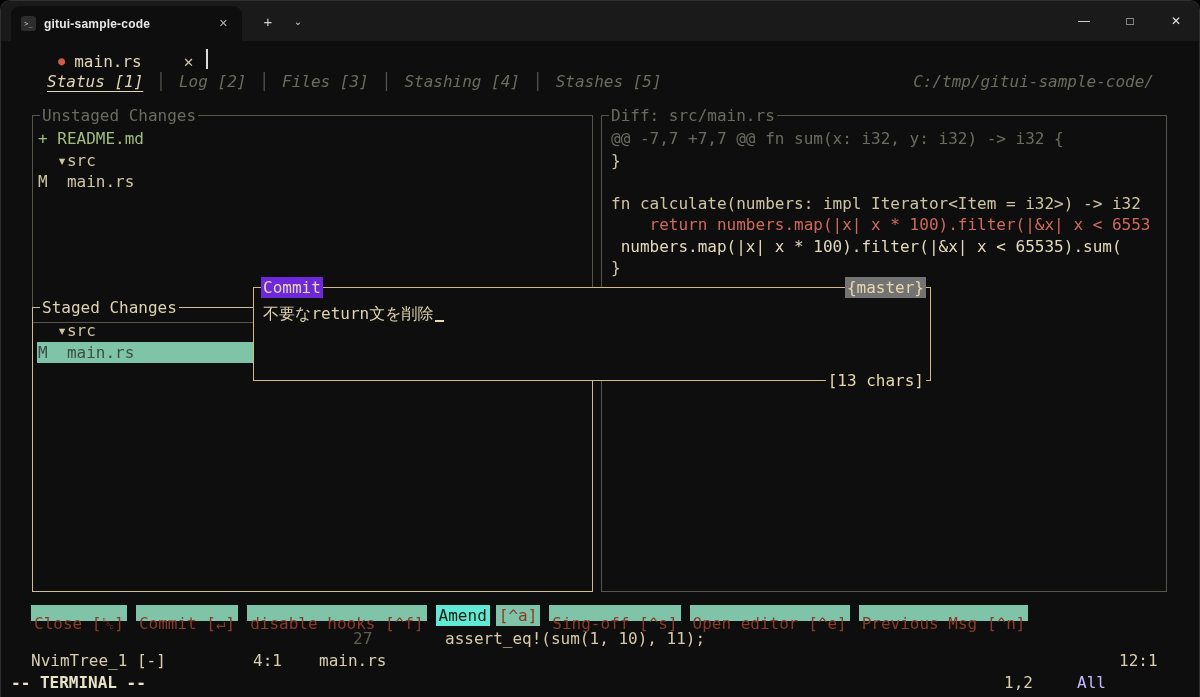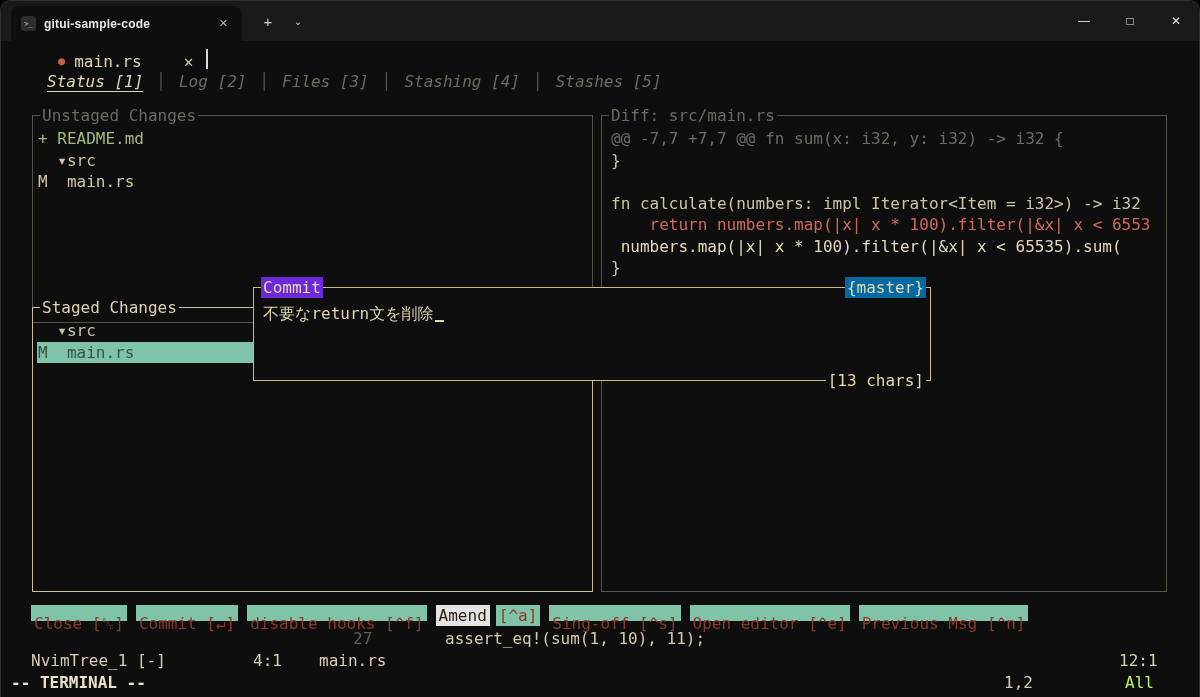--- a/index.html
+++ b/index.html
@@ -67,46 +67,46 @@
   .diffp .pbody { padding-left:8px; }
   .l-hunk { color:#6b6b60; }
   .l-ctx  { color:#cfc4a4; }
   .l-rm   { color:#d0695c; }
   .l-add  { color:#e3dabd; }
 
   
   .popup { position:absolute; left:252px; top:246px; width:678px; height:94px;
            background:#0e0e0e; border:1px solid #d4ba80; z-index:6; }
   .popup-title  { position:absolute; top:-11px; left:7px;  background:#6d28d9; padding:0 2px; color:#e6d9ad; white-space:pre; }
-  .popup-branch { position:absolute; top:-11px; right:4px; background:#0369a1; padding:0 2px; color:#e6d9ad; white-space:pre; }
+  .popup-branch { position:absolute; top:-11px; right:4px; background:#737373; padding:0 2px; color:#e6d9ad; white-space:pre; }
   .popup-count  { position:absolute; bottom:-11px; right:4px; background:#0e0e0e; padding:0 2px; color:#e6d9ad; white-space:pre; }
   .popup-msg { padding:15px 9px 0; color:#ddd2ae; white-space:pre; }
   .cursor-underscore { display:inline-block; width:9px; height:16px;
                        border-bottom:2px solid #e6d9ad; vertical-align:-3px; margin-left:1px; }
 
   
   .cmdbar { position:absolute; left:30px; top:564px; display:flex; gap:9px; z-index:7; }
   .pill { background:#7fc3a8; color:#8c3b2a; padding:8px 3px; white-space:pre; height:14px; }
   .pill-amend { display:flex; gap:6px; }
-  .amend-label { background:#e5e5e5; color:#241c10; padding:0 3px; white-space:pre; }
+  .amend-label { background:#5eead4; color:#241c10; padding:0 3px; white-space:pre; }
   .amend-key   { background:#7fc3a8; color:#8c3b2a; padding:0 3px; white-space:pre; }
 
   
   .dim { color:#5f5f55; }
   .code-num  { left:352px; top:587px; }
   .code-line { left:444px; top:587px; color:#d6cba9; }
   .sl { top:609px; color:#d8cdb0; }
   .sl-buffer { left:30px; }
   .sl-pos    { left:252px; }
   .sl-file   { left:318px; }
   .sl-right  { left:1118px; }
   .ml { top:631px;text-align:center; }
   .ml-mode   { left:10px; color:#eae2c8; font-weight:700; }
   .ml-cursor { left:1003px; color:#d8cdb0; }
-  .ml-scroll { left:1124px; color:#bef264; }
+  .ml-scroll { left:1076px; color:#c4b5fd; }
 </style>
 </head>
 <body>
 
 <div class="window">
 
   <div class="titlebar">
     <div class="tab">
       <span class="tab-icon">&gt;_</span>
       <span class="tab-title">gitui-sample-code</span>
@@ -133,20 +133,21 @@
     <div class="tabbar">
       <span class="gtab active">Status [1]</span>
       <span class="gsep">│</span>
       <span class="gtab">Log [2]</span>
       <span class="gsep">│</span>
       <span class="gtab">Files [3]</span>
       <span class="gsep">│</span>
       <span class="gtab">Stashing [4]</span>
       <span class="gsep">│</span>
       <span class="gtab">Stashes [5]</span>
+      <span class="gpath">C:/tmp/gitui-sample-code/</span>
     </div>
 
     <div class="panel unstaged">
       <span class="ptitle">Unstaged Changes</span>
       <div class="pbody">
         <div class="prow green">+ README.md</div>
         <div class="prow">  ▾src</div>
         <div class="prow">M  main.rs</div>
       </div>
     </div>

